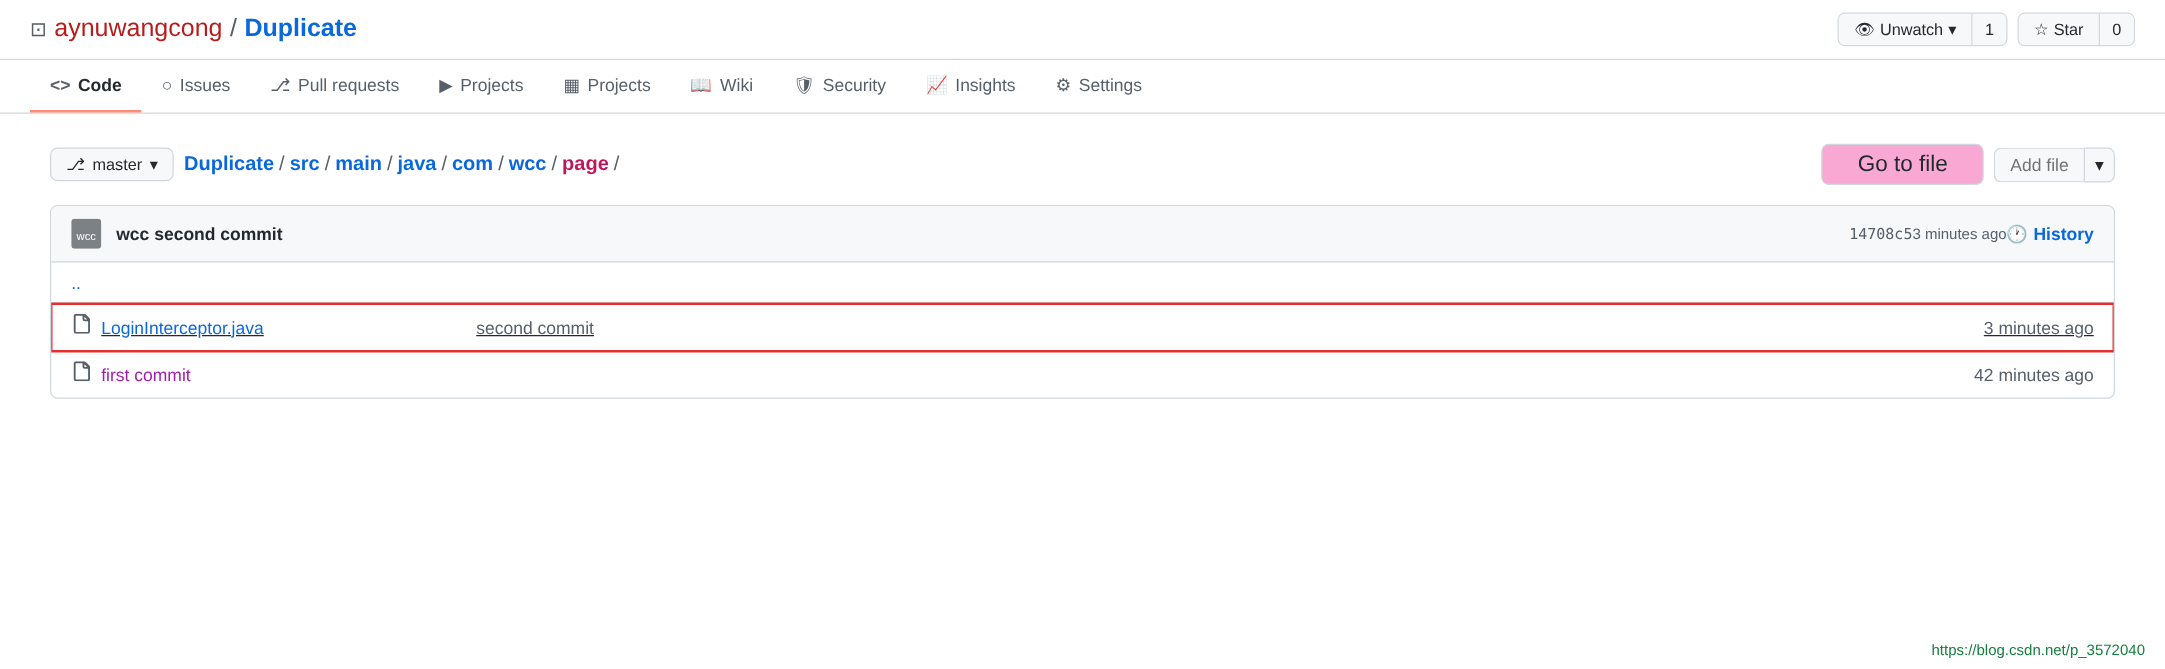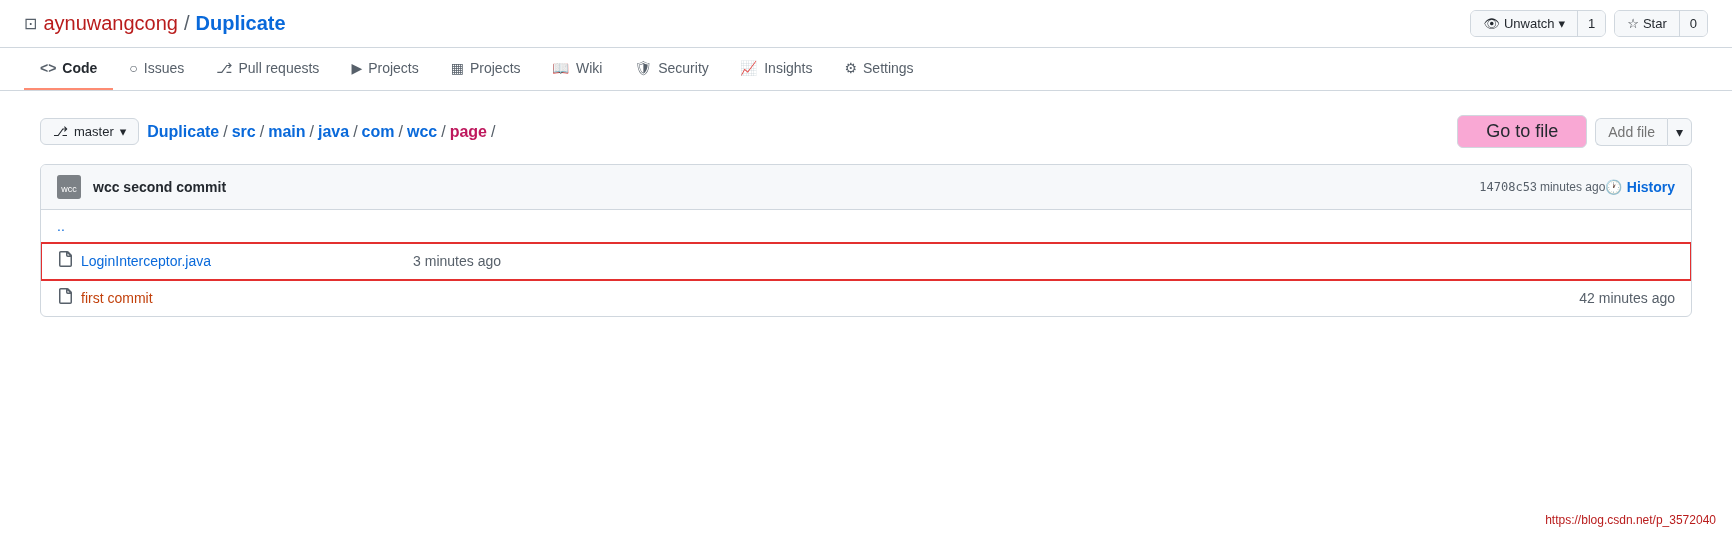--- a/index.html
+++ b/index.html
@@ -258,20 +258,21 @@
       align-items: center;
       padding: 8px 16px;
       border-bottom: 1px solid #d0d7de;
     }
     .file-row:last-child {
       border-bottom: none;
     }
     .file-row.highlighted {
       outline: 2px solid #e3302f;
       outline-offset: -1px;
+      text-decoration: underline;
     }
     .file-icon {
       color: #57606a;
       margin-right: 8px;
       font-size: 16px;
       flex-shrink: 0;
     }
     .file-name {
       flex: 0 0 300px;
       color: #0969da;
@@ -282,36 +283,36 @@
     .file-commit {
       flex: 1;
       color: #57606a;
       font-size: 14px;
     }
     .file-commit a {
       color: #57606a;
       text-decoration: none;
     }
     .file-commit.orange a {
-      color: #c2410c;
+      color: #a21caf;
     }
     .file-time {
       color: #57606a;
       font-size: 14px;
       text-align: right;
       min-width: 120px;
     }
 
     
     .footer {
       position: fixed;
       bottom: 8px;
       right: 16px;
       font-size: 12px;
-      color: #b91c1c;
+      color: #15803d;
     }
   </style>
 </head>
 <body>
 
 <div class="top-header">
   <div class="repo-title">
     <span class="repo-icon">⊡</span>
     <span class="owner">aynuwangcong</span>
     <span class="separator">/</span>
@@ -434,20 +435,23 @@
       <span>..</span>
     </div>
 
     <div class="file-row highlighted">
       <span class="file-icon">
         <svg width="16" height="16" viewBox="0 0 16 16" fill="#57606a">
           <path d="M2 1.75C2 .784 2.784 0 3.75 0h6.586c.464 0 .909.184 1.237.513l2.914 2.914c.329.328.513.773.513 1.237v9.586A1.75 1.75 0 0 1 13.25 16h-9.5A1.75 1.75 0 0 1 2 14.25V1.75zm1.75-.25a.25.25 0 0 0-.25.25v12.5c0 .138.112.25.25.25h9.5a.25.25 0 0 0 .25-.25V6h-2.75A1.75 1.75 0 0 1 9 4.25V1.5H3.75zm6.75.896V4.25c0 .138.112.25.25.25h1.854L10.5 2.396z"></path>
         </svg>
       </span>
       <span class="file-name">LoginInterceptor.java</span>
+      <span class="file-commit">
+        <a>second commit</a>
+      </span>
       <span class="file-time">3 minutes ago</span>
     </div>
 
     <div class="file-row">
       <span class="file-icon">
         <svg width="16" height="16" viewBox="0 0 16 16" fill="#57606a">
           <path d="M2 1.75C2 .784 2.784 0 3.75 0h6.586c.464 0 .909.184 1.237.513l2.914 2.914c.329.328.513.773.513 1.237v9.586A1.75 1.75 0 0 1 13.25 16h-9.5A1.75 1.75 0 0 1 2 14.25V1.75zm1.75-.25a.25.25 0 0 0-.25.25v12.5c0 .138.112.25.25.25h9.5a.25.25 0 0 0 .25-.25V6h-2.75A1.75 1.75 0 0 1 9 4.25V1.5H3.75zm6.75.896V4.25c0 .138.112.25.25.25h1.854L10.5 2.396z"></path>
         </svg>
       </span>
       <span class="file-commit orange">

